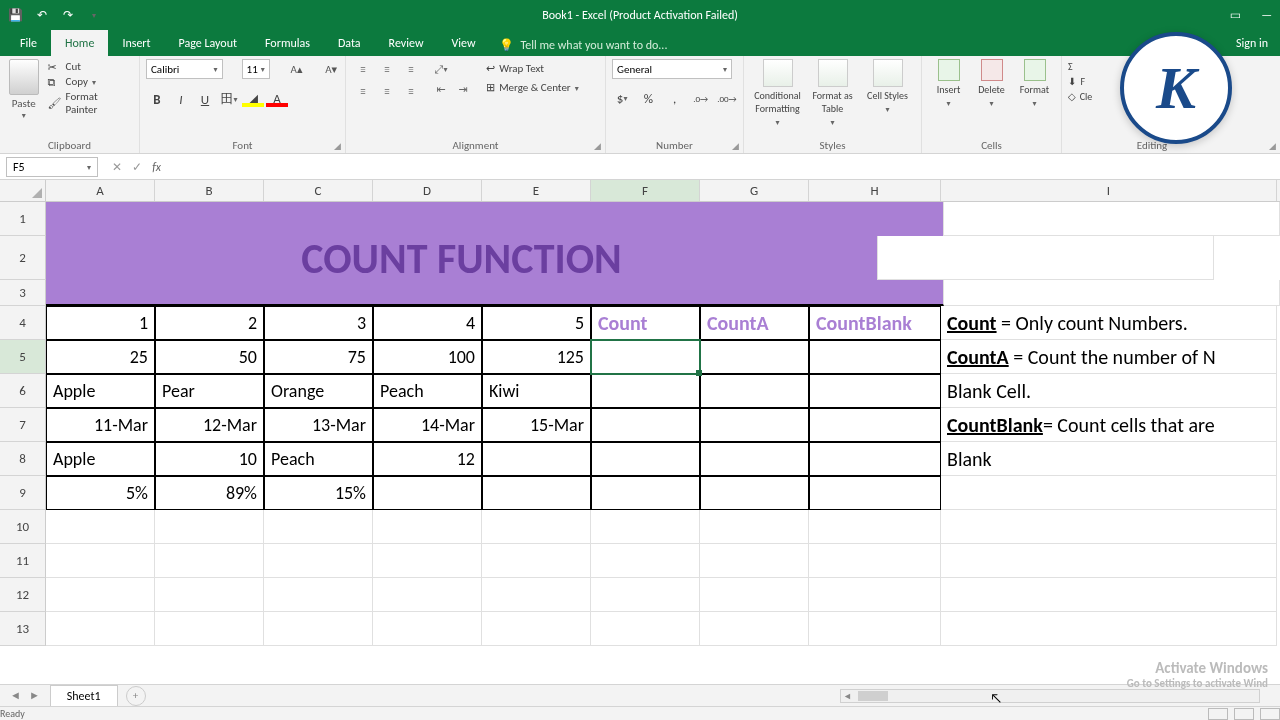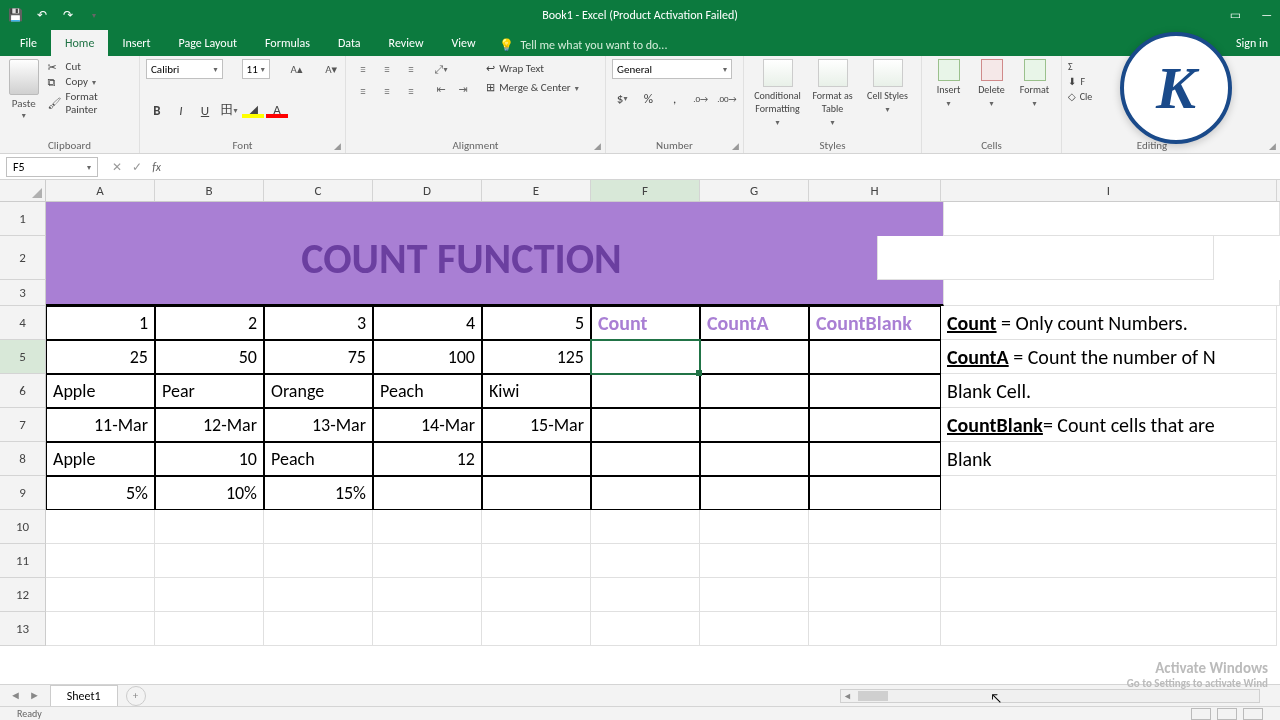--- a/index.html
+++ b/index.html
@@ -24,21 +24,21 @@
 .ribbon { height: 98px; background: #f3f3f3; border-bottom: 1px solid #d4d4d4; display: flex; font-size: 11px; position: relative; }
 .group { border-right: 1px solid #e0e0e0; padding: 3px 6px 0 6px; display: flex; flex-direction: column; justify-content: space-between; height: 100%; }
 .group-label { text-align: center; color: #666; font-size: 11px; padding: 2px 0 1px; }
 .group-body { display: flex; gap: 4px; flex: 1; }
 
 .clipboard-paste { width: 36px; text-align: center; color: #555; }
 .paste-icon { width: 30px; height: 36px; margin: 0 auto 2px; background: linear-gradient(#fefefe,#d0d0d0); border: 1px solid #bbb; border-radius: 2px; position: relative; }
 .clip-small { font-size: 11px; display: flex; align-items: center; gap: 4px; padding: 1px 2px; color: #444; }
 .clip-small .ico { width: 14px; height: 12px; display: inline-block; }
 
-.font-row1 { display: flex; gap: 19px; align-items: center; margin-bottom: 20px; }
+.font-row1 { display: flex; gap: 19px; align-items: center; margin-bottom: 9px; }
 .font-name { width: 98px; height: 20px; border: 1px solid #c0c0c0; background: #fff; font-size: 11px; padding: 1px 4px; display: flex; align-items: center; justify-content: space-between; }
 .font-size { width: 34px; height: 20px; border: 1px solid #c0c0c0; background: #fff; font-size: 11px; padding: 1px 4px; display: flex; align-items: center; justify-content: space-between; }
 .btn-sm { width: 20px; height: 20px; display: flex; align-items: center; justify-content: center; color: #555; border: 1px solid transparent; }
 .font-row2 { display: flex; gap: 2px; align-items: center; }
 .fmt { width: 22px; height: 22px; display: flex; align-items: center; justify-content: center; font-size: 13px; color: #444; }
 .fmt.b { font-weight: bold; }
 .fmt.i { font-style: italic; }
 .fmt.u { text-decoration: underline; }
 .color-strip { width: 22px; height: 4px; margin-top: -3px; }
 
@@ -94,21 +94,21 @@
 
 
 .sheet-bar { position: absolute; bottom: 14px; left: 0; right: 0; height: 22px; border-top: 1px solid #d4d4d4; background: #f3f3f3; display: flex; align-items: center; font-size: 11px; }
 .sheet-nav { display: flex; gap: 8px; padding: 0 10px; color: #888; }
 .sheet-tab { background: #fff; border: 1px solid #ccc; border-bottom: none; padding: 3px 16px; font-size: 12px; }
 .new-sheet { width: 20px; height: 20px; border: 1px solid #ccc; border-radius: 50%; margin-left: 8px; display: flex; align-items: center; justify-content: center; color: #888; }
 .hscroll { position: absolute; right: 20px; width: 420px; height: 14px; background: #f0f0f0; border: 1px solid #d0d0d0; display:flex; align-items:center;}
 .hscroll-thumb{ width: 30px; height:10px; background:#cfcfcf; margin-left:4px;}
 
 
-.status { position: absolute; bottom: 0; left: 0; right: 0; height: 14px; background: #f3f3f3; border-top: 1px solid #d4d4d4; font-size: 10px; color: #666; padding: 0 17px; display: flex; align-items: center; justify-content: space-between; }
+.status { position: absolute; bottom: 0; left: 0; right: 0; height: 14px; background: #f3f3f3; border-top: 1px solid #d4d4d4; font-size: 10px; color: #666; padding: 0 0; display: flex; align-items: center; justify-content: space-between; }
 .view-btns { display: flex; gap: 6px; align-items: center; }
 .vb { width: 20px; height: 12px; border: 1px solid #bbb; }
 
 .activate { position: absolute; right: 12px; bottom: 30px; color: #bbb; font-size: 15px; text-align: right; z-index: 40; font-weight: bold; }
 .activate .sub { font-size: 11px; }
 
 .cursor { position: absolute; left: 990px; top: 690px; font-size: 14px; z-index: 60; color: #000; }
 
 .dlg { position: absolute; right: 4px; bottom: 2px; font-size: 9px; color: #999; }
 .caret { font-size: 8px; color: #666; }
@@ -419,21 +419,21 @@
       <div class="cell cw-E bord"></div>
       <div class="cell cw-F bord"></div>
       <div class="cell cw-G bord"></div>
       <div class="cell cw-H bord"></div>
       <div class="cell cw-I notes">Blank</div>
     </div>
 
     <div class="row">
       <div class="rh">9</div>
       <div class="cell cw-A r bord">5%</div>
-      <div class="cell cw-B r bord">10%</div>
+      <div class="cell cw-B r bord">89%</div>
       <div class="cell cw-C r bord">15%</div>
       <div class="cell cw-D bord"></div>
       <div class="cell cw-E bord"></div>
       <div class="cell cw-F bord"></div>
       <div class="cell cw-G bord"></div>
       <div class="cell cw-H bord"></div>
       <div class="cell cw-I"></div>
     </div>
 
     <div class="row">

